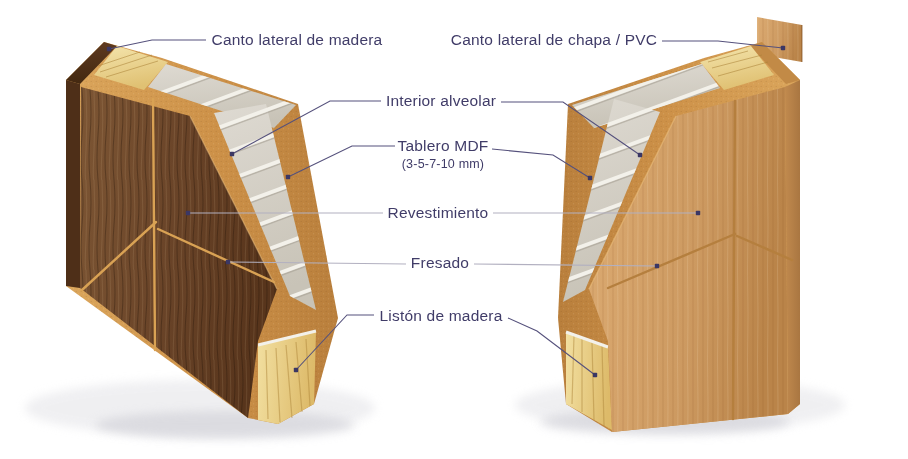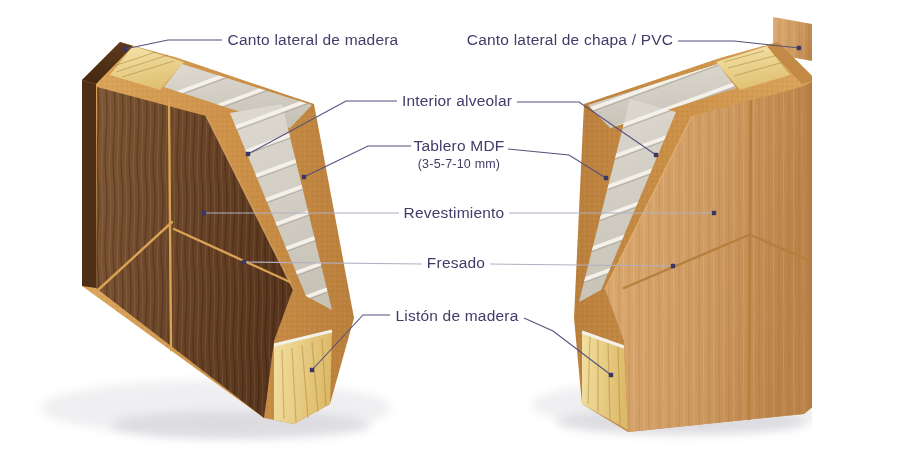--- a/index.html
+++ b/index.html
@@ -1,17 +1,17 @@
 <!DOCTYPE html>
 <html><head>
 <meta charset="utf-8">
 <style>
   html,body{margin:0;padding:0;background:#ffffff;}
-  .stage{position:relative;width:796px;height:459px;background:#ffffff;overflow:hidden;
-         font-family:"Liberation Sans",sans-serif;margin-left:16px;}
+  .stage{position:relative;width:908px;height:459px;background:#ffffff;overflow:hidden;
+         font-family:"Liberation Sans",sans-serif;}
   svg{position:absolute;left:0;top:0;display:block;}
   text.lbl{font-family:"Liberation Sans",sans-serif;font-size:15.5px;letter-spacing:.2px;}
   text.lbl-sub{font-family:"Liberation Sans",sans-serif;font-size:12.5px;letter-spacing:.2px;}
 </style>
 </head>
 <body>
 
 <div class="stage">
 <svg width="908" height="459" viewBox="0 0 908 459">
   <defs>

